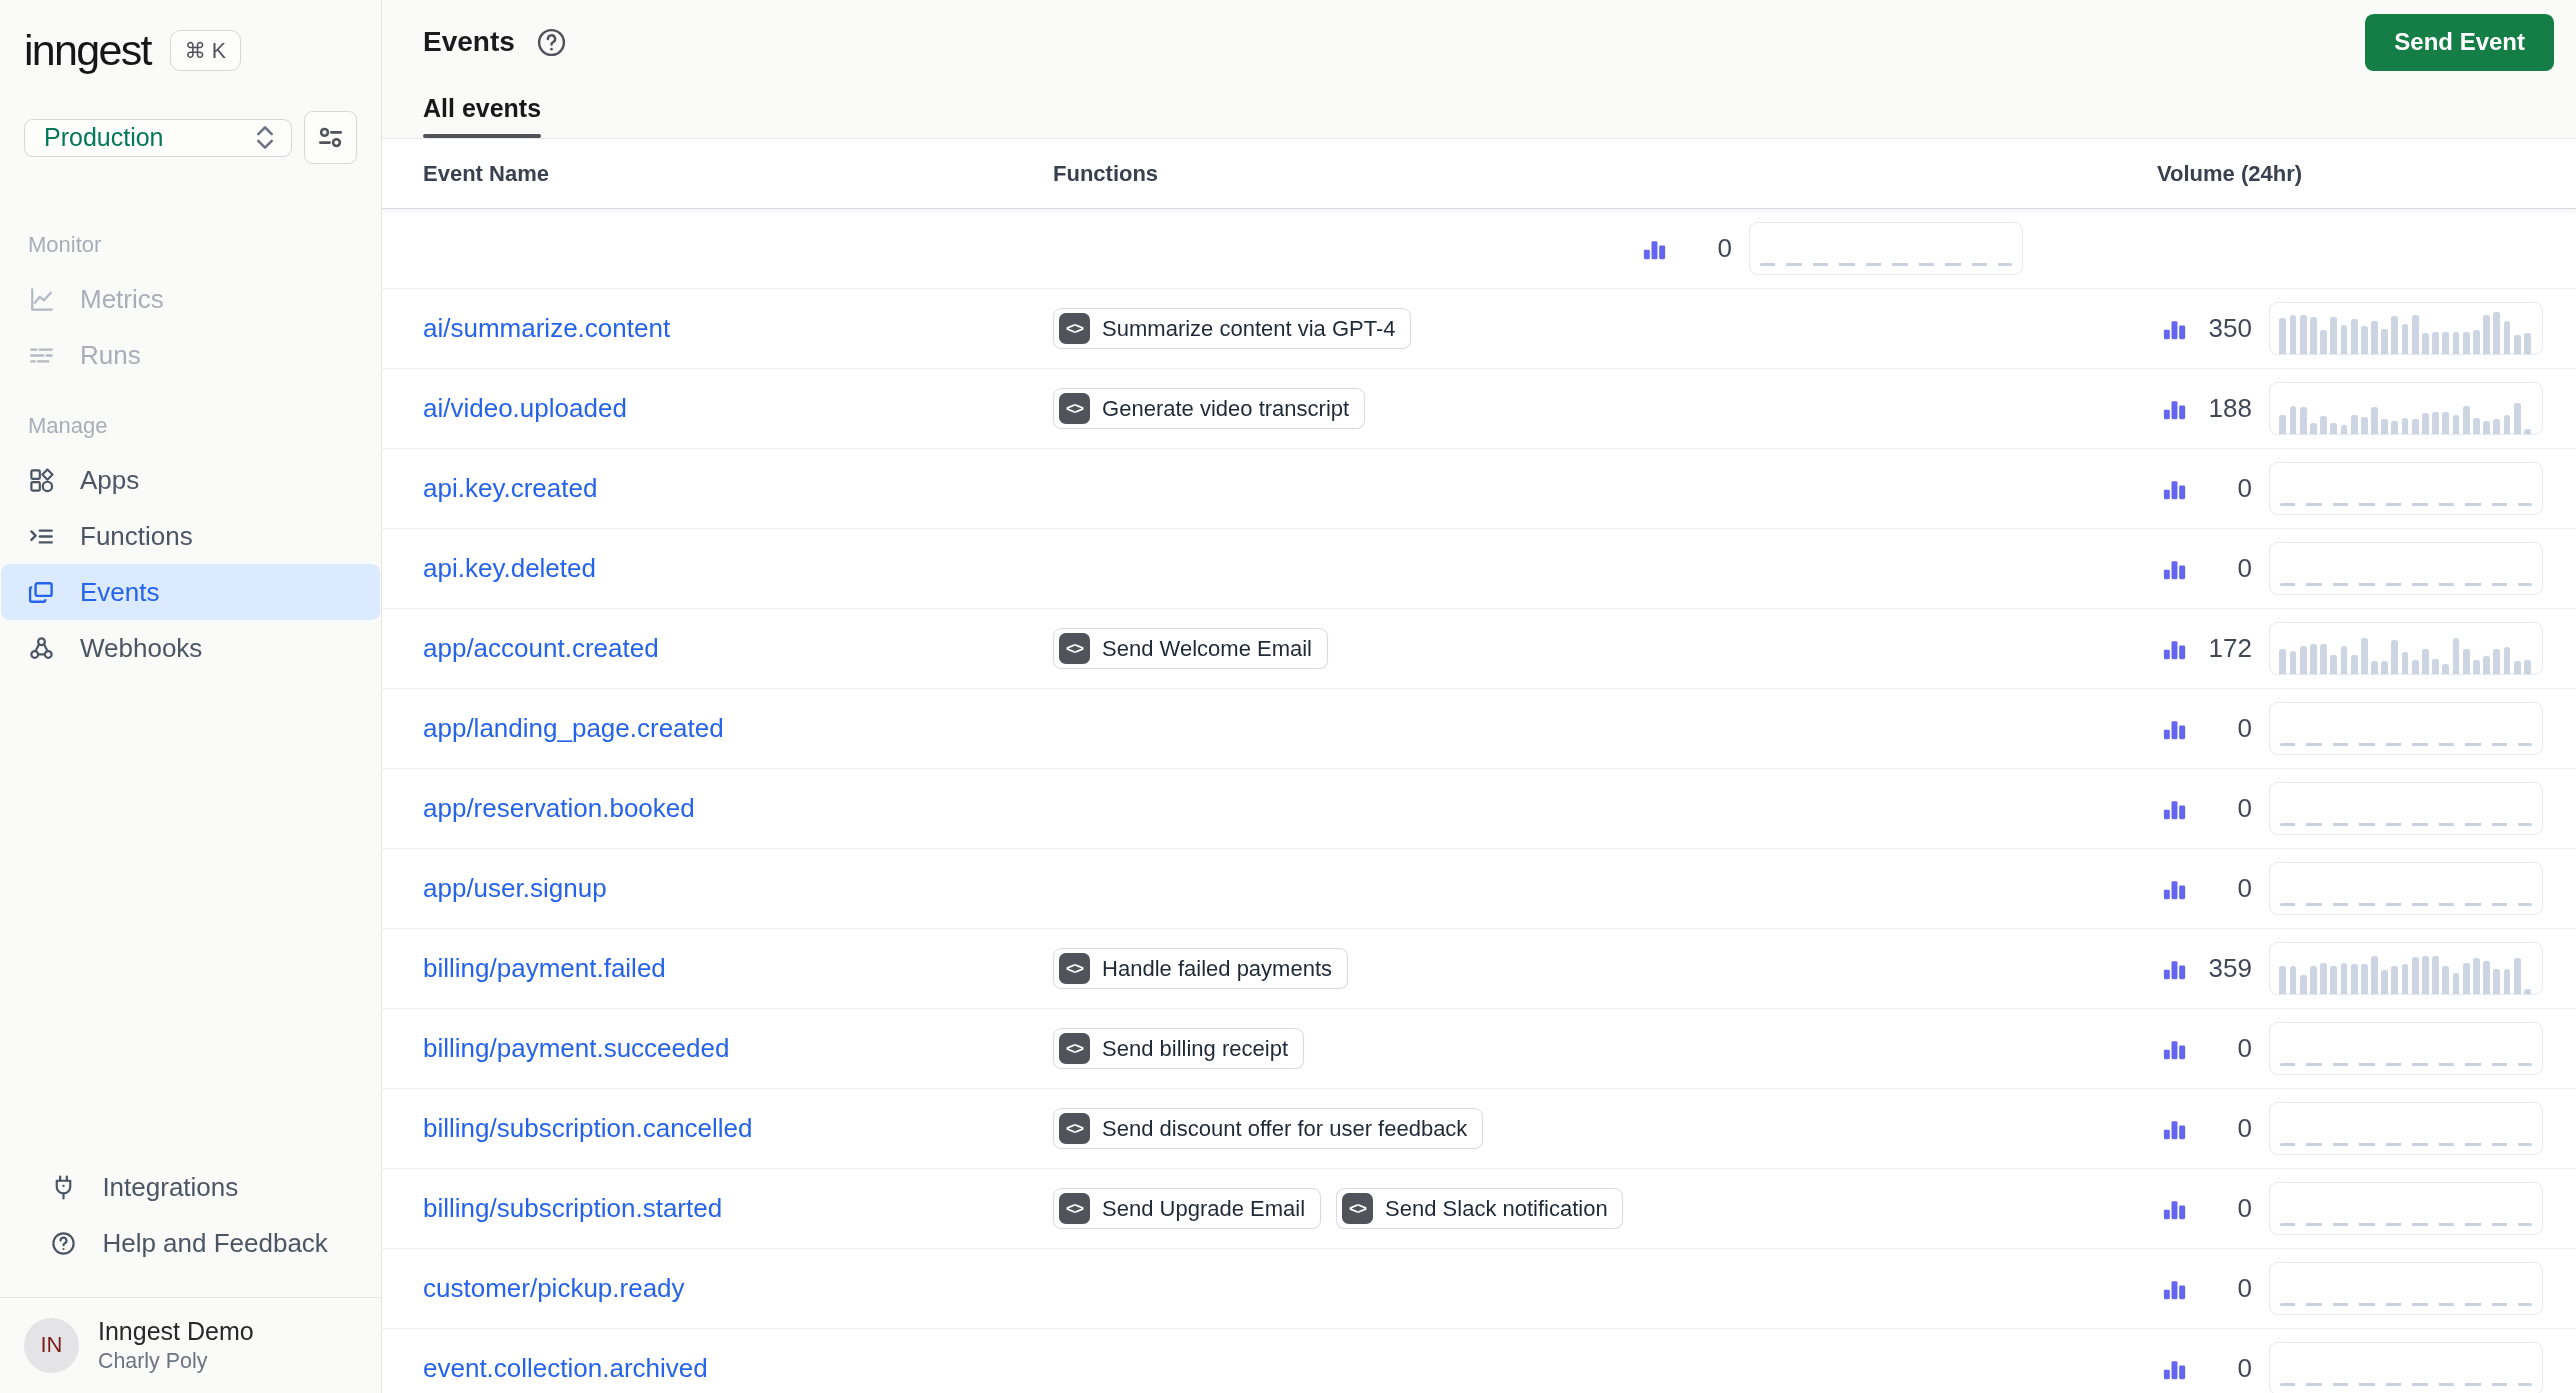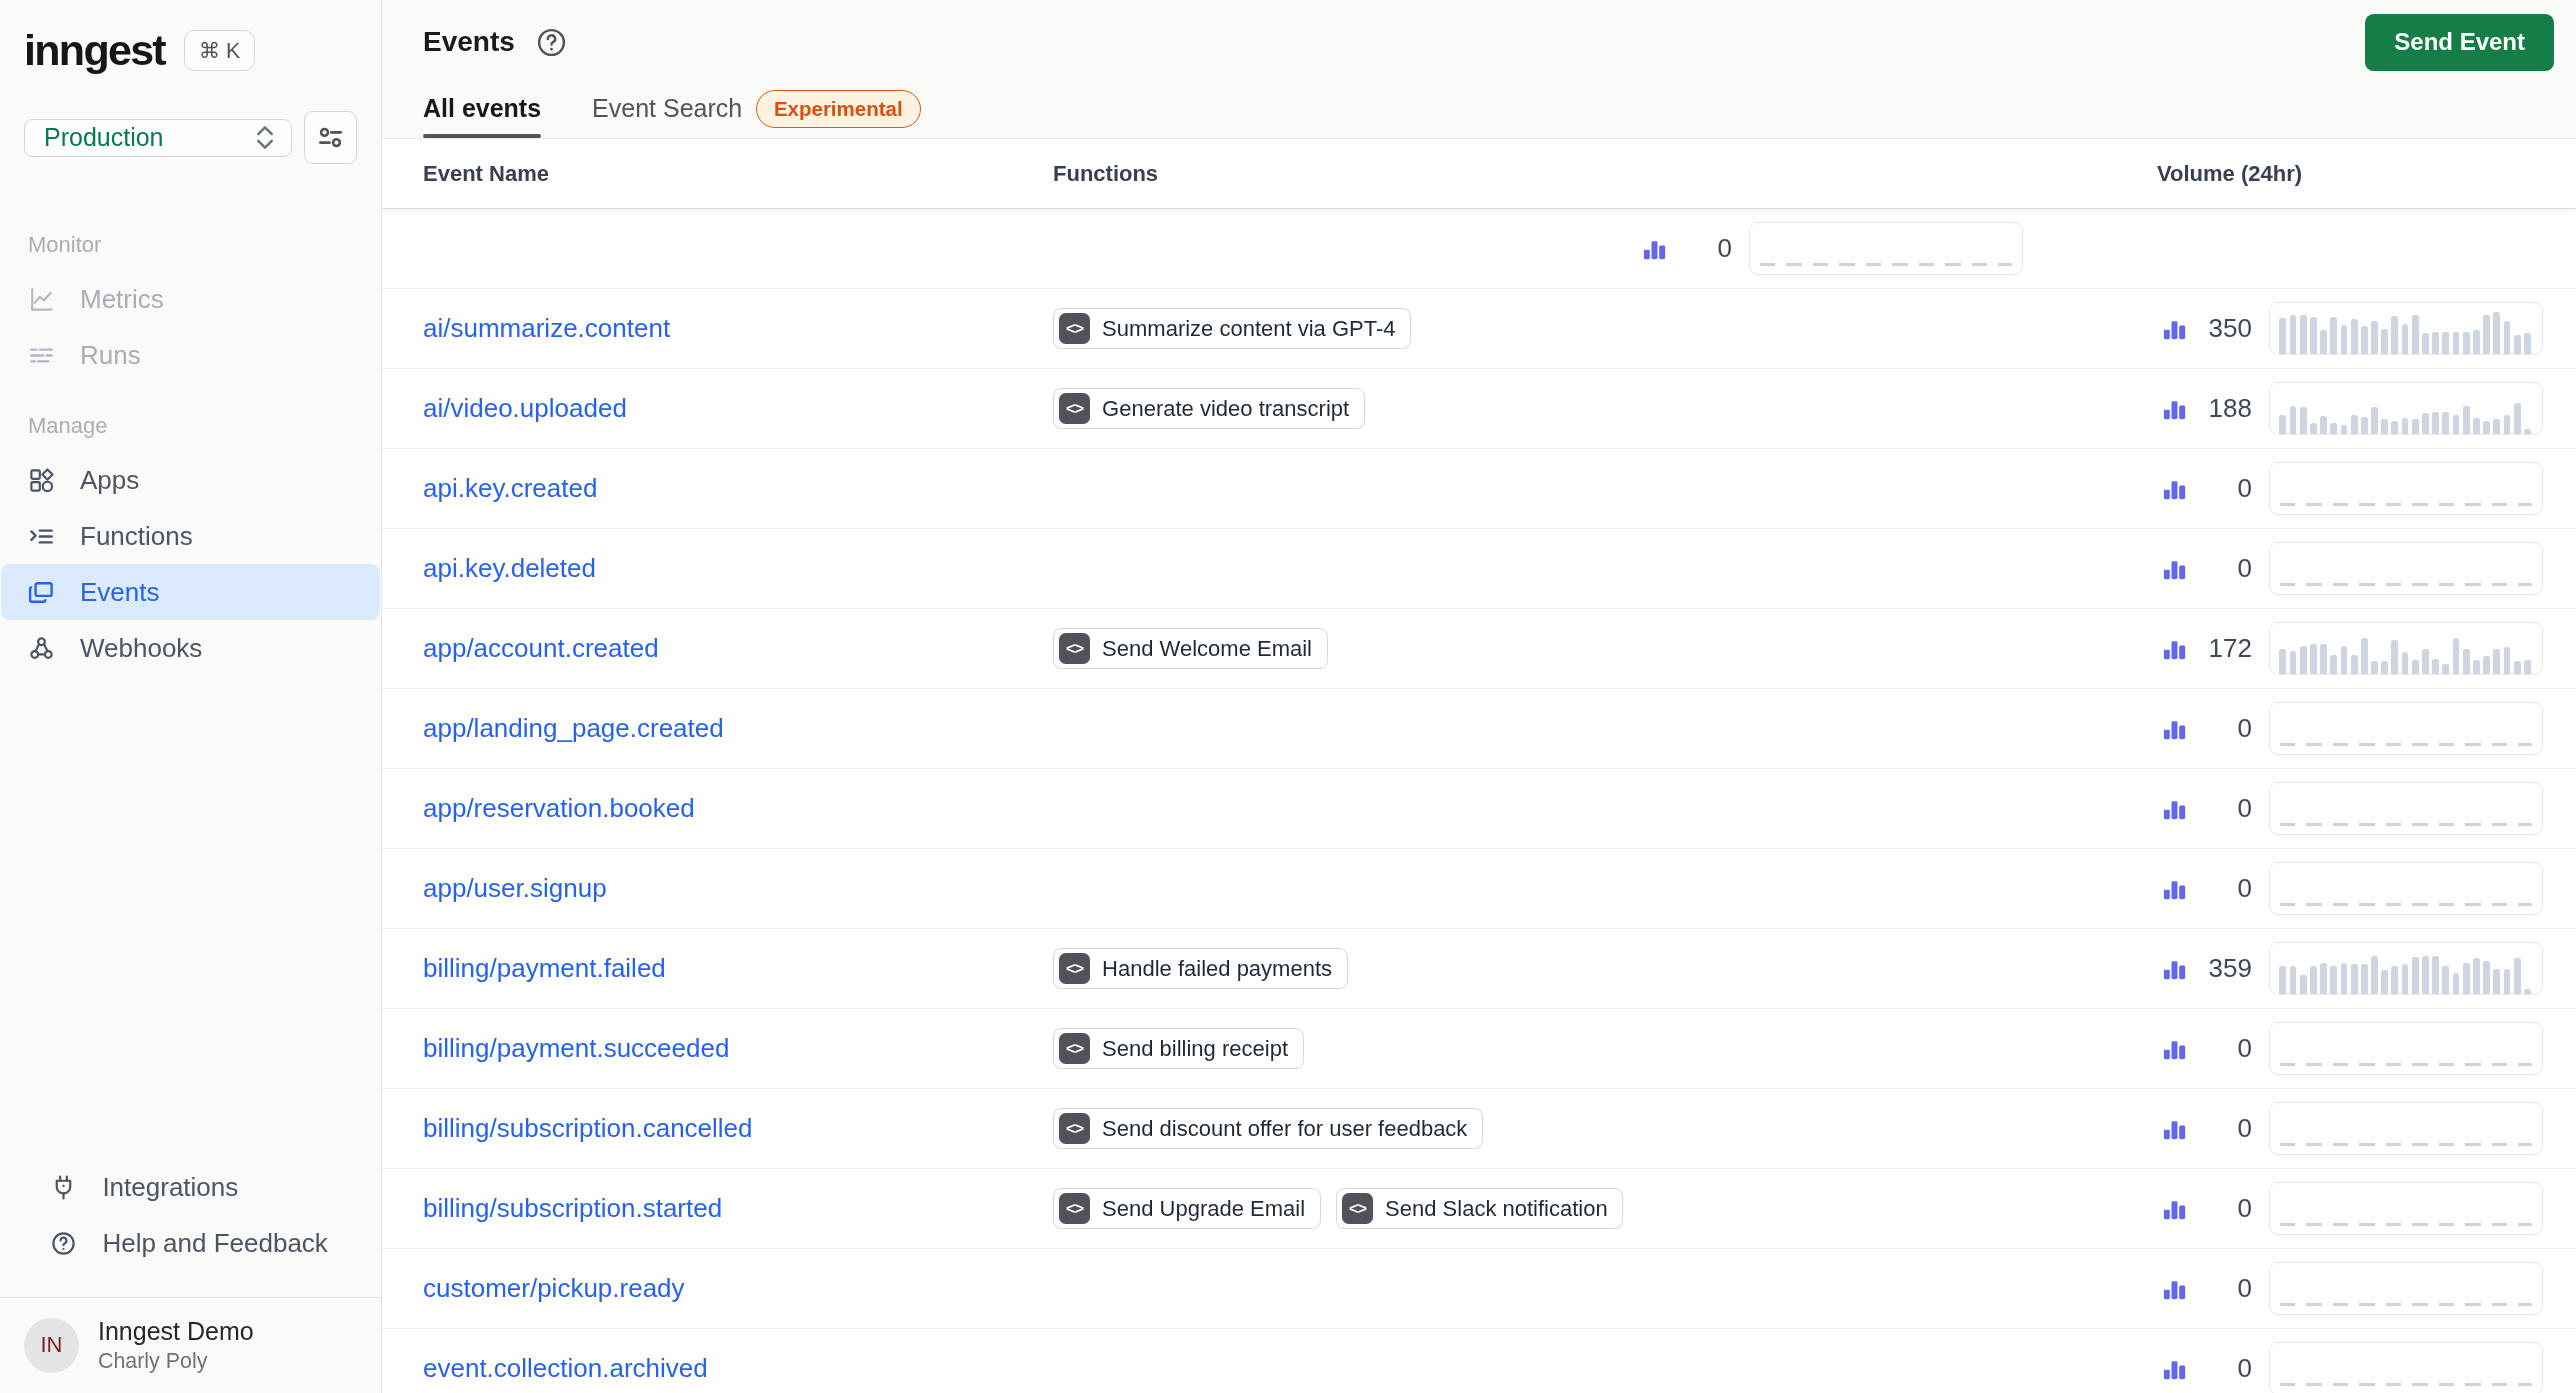--- a/index.html
+++ b/index.html
@@ -11,21 +11,21 @@
     display:flex;
   }
   
   .sidebar {
     width:382px; height:1393px; flex:0 0 382px;
     background:#fafaf9; border-right:0.9px solid #e7e5e4;
     display:flex; flex-direction:column; position:relative;
   }
   .sb-top { padding:26px 24px 0 24px; }
   .logo-row { display:flex; align-items:center; gap:19px; }
-  .logo { font-size:43px; font-weight:700; letter-spacing:-1.7px; color:#161618; }
+  .logo { font-size:43px; font-weight:400; letter-spacing:-1.7px; color:#161618; }
   .kbd {
     border:1.7px solid #d6d6da; border-radius:10.3px; padding:6.8px 13.7px;
     font-size:21.4px; color:#52525b; display:inline-flex; gap:6.8px; align-items:center; background:#fdfdfc;
   }
   .env-row { margin-top:36px; display:flex; gap:12px; align-items:center; }
   .env-select {
     flex:1; height:38px; border:1.7px solid #d6d6da; border-radius:8.6px; background:#fdfdfc;
     display:flex; align-items:center; justify-content:space-between; padding:0 15.4px 0 19px;
     font-size:25px; color:#047857; cursor:pointer;
   }
@@ -260,24 +260,20 @@
           <circle cx="16" cy="22.5" r="1.3" fill="#52525b" stroke="none"></circle>
         </svg>
       </span>
     </div>
     <button class="send-btn">Send Event</button>
   </div>
 
   <div class="tabbar">
     <div class="tab active">
       <span>All events</span>
-    </div>
-    <div class="tab">
-      <span>Event Search</span>
-      <span class="exp-badge">Experimental</span>
     </div>
   </div>
 
   <div class="table-wrap">
     <div class="trow thead">
       <div class="c1">Event Name</div>
       <div class="c2">Functions</div>
       <div class="c3">Volume (24hr)</div>
     </div>
     <div id="rows">

